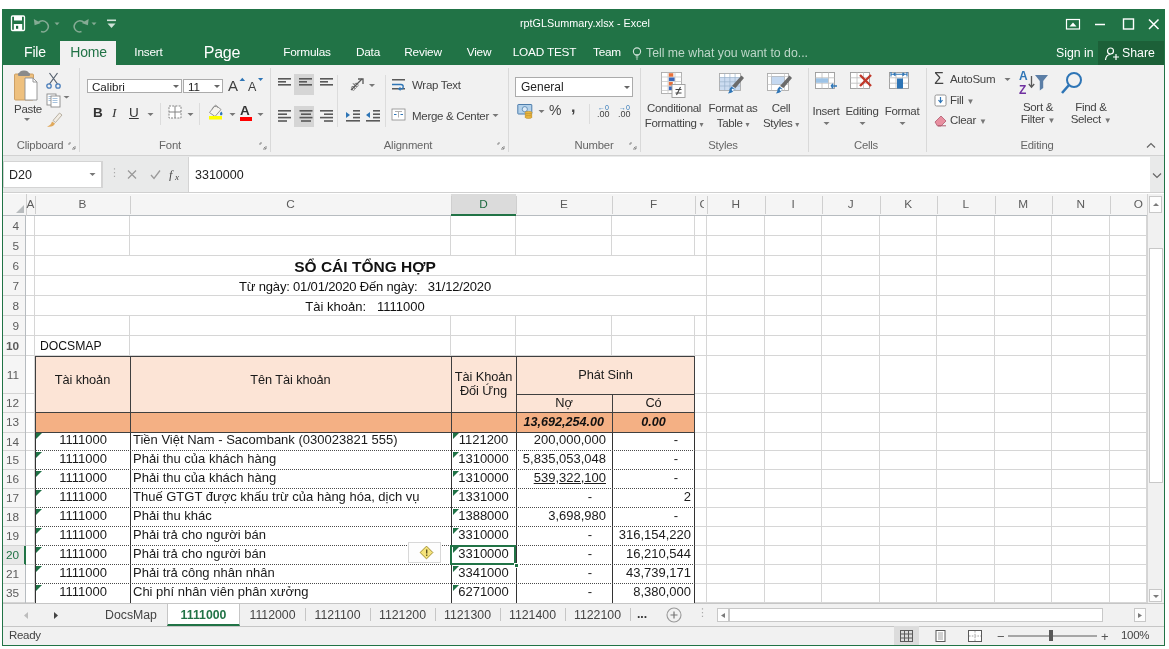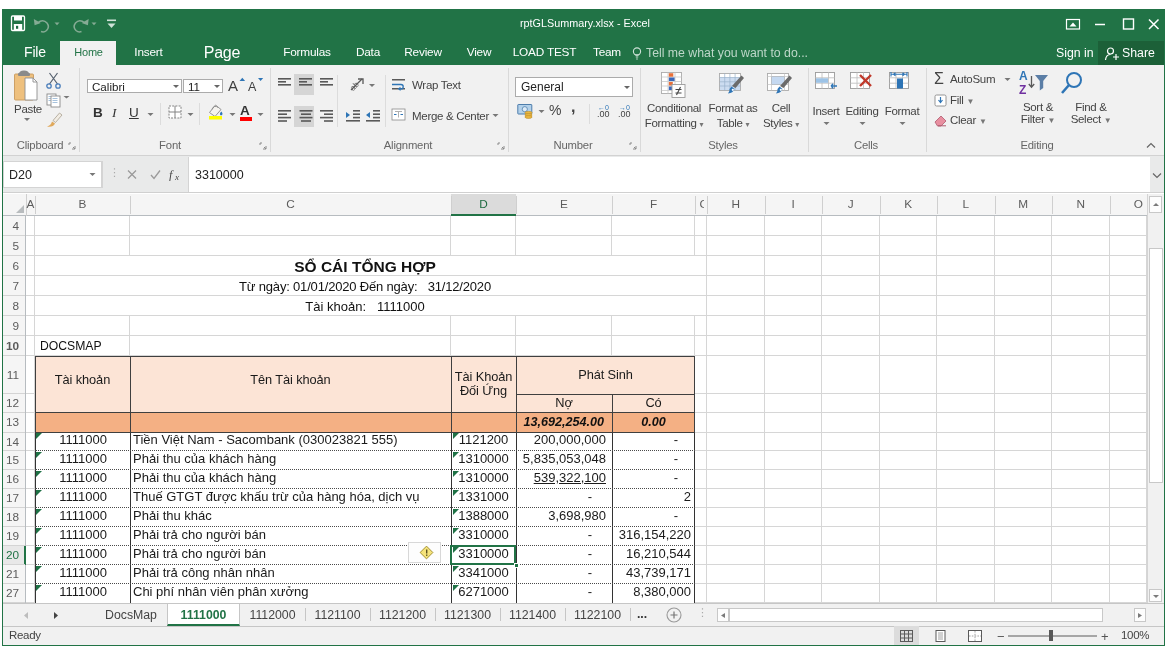--- a/index.html
+++ b/index.html
@@ -29,21 +29,21 @@
 <g stroke="#fff" stroke-width="1.2" fill="none">
 <rect x="86.5" y="5.5" width="13" height="9.5"></rect>
 <path d="M89.5 12.5 l 3.5 -4 l 3.5 4 z" fill="#fff" stroke="none"></path>
 <path d="M115 10.5 l 10 0" stroke-width="1.5"></path>
 <rect x="143.5" y="5" width="10" height="10" stroke-width="1.4"></rect>
 <path d="M169 5.5 l 9.5 9.5 M178.5 5.5 l -9.5 9.5" stroke-width="1.5"></path>
 </g>
 </svg>
 <div class="a" style="left:3px;top:41px;width:1161px;height:24px;background:#217346;"></div>
 <div class="a" style="left:60px;top:41px;width:56px;height:24px;background:#f1f1f1;color:#217346;font-size:12.5px;text-align:center;line-height:24px;"></div>
-<div class="a" style="left:60px;top:41px;width:57px;height:24px;color:#217346;font-size:11px;letter-spacing:-0.2px;text-align:center;line-height:23px;">Home</div>
+<div class="a" style="left:60px;top:41px;width:57px;height:24px;color:#217346;font-size:14px;letter-spacing:-0.2px;text-align:center;line-height:23px;">Home</div>
 <div class="a" style="left:18px;top:41px;width:34px;height:24px;color:#fff;font-size:14px;letter-spacing:-0.2px;text-align:center;line-height:23px;">File</div>
 <div class="a" style="left:127px;top:41px;width:43px;height:24px;color:#fff;font-size:11.8px;letter-spacing:-0.2px;text-align:center;line-height:23px;">Insert</div>
 <div class="a" style="left:182px;top:41px;width:80px;height:24px;color:#fff;font-size:16px;letter-spacing:-0.2px;text-align:center;line-height:23px;">Page Layout</div>
 <div class="a" style="left:276px;top:41px;width:62px;height:24px;color:#fff;font-size:11.8px;letter-spacing:-0.2px;text-align:center;line-height:23px;">Formulas</div>
 <div class="a" style="left:350px;top:41px;width:36px;height:24px;color:#fff;font-size:11.8px;letter-spacing:-0.2px;text-align:center;line-height:23px;">Data</div>
 <div class="a" style="left:398px;top:41px;width:50px;height:24px;color:#fff;font-size:11.8px;letter-spacing:-0.2px;text-align:center;line-height:23px;">Review</div>
 <div class="a" style="left:462px;top:41px;width:34px;height:24px;color:#fff;font-size:11.8px;letter-spacing:-0.2px;text-align:center;line-height:23px;">View</div>
 <div class="a" style="left:508px;top:41px;width:73px;height:24px;color:#fff;font-size:11.8px;letter-spacing:-0.2px;text-align:center;line-height:23px;">LOAD TEST</div>
 <div class="a" style="left:581px;top:41px;width:40px;height:24px;color:#fff;font-size:11.8px;letter-spacing:-0.2px;text-align:right;line-height:23px;">Team</div>
 <svg class="a" style="left:630px;top:46px;" width="14" height="15" viewBox="0 0 14 15">
@@ -80,21 +80,21 @@
     <g stroke="#8a8a8a" fill="none" stroke-width="1">
       <path d="M1 3 l 0 -2 l 2 0 M5 5 l 2 2 M7 4 l 0 3 l -3 0"></path>
     </g>
   </svg>
 <div class="a" style="left:348px;top:139px;width:120px;text-align:center;font-size:11.3px;letter-spacing:-0.2px;color:#666;">Alignment</div>
 <svg class="a" style="left:497px;top:142px;" width="9" height="9" viewBox="0 0 9 9">
     <g stroke="#8a8a8a" fill="none" stroke-width="1">
       <path d="M1 3 l 0 -2 l 2 0 M5 5 l 2 2 M7 4 l 0 3 l -3 0"></path>
     </g>
   </svg>
-<div class="a" style="left:513px;top:139px;width:120px;text-align:center;font-size:11.3px;letter-spacing:-0.2px;color:#666;">Number</div>
+<div class="a" style="left:534px;top:139px;width:120px;text-align:center;font-size:11.3px;letter-spacing:-0.2px;color:#666;">Number</div>
 <svg class="a" style="left:629px;top:142px;" width="9" height="9" viewBox="0 0 9 9">
     <g stroke="#8a8a8a" fill="none" stroke-width="1">
       <path d="M1 3 l 0 -2 l 2 0 M5 5 l 2 2 M7 4 l 0 3 l -3 0"></path>
     </g>
   </svg>
 <div class="a" style="left:663px;top:139px;width:120px;text-align:center;font-size:11.3px;letter-spacing:-0.2px;color:#666;">Styles</div>
 <div class="a" style="left:806px;top:139px;width:120px;text-align:center;font-size:11.3px;letter-spacing:-0.2px;color:#666;">Cells</div>
 <div class="a" style="left:977px;top:139px;width:120px;text-align:center;font-size:11.3px;letter-spacing:-0.2px;color:#666;">Editing</div>
 <svg class="a" style="left:13px;top:69px;" width="28" height="33" viewBox="0 0 28 33">
 <rect x="1.5" y="5" width="19" height="26" rx="1" fill="#eec07e" stroke="#c89a5c" stroke-width="0.9"></rect>
@@ -469,21 +469,21 @@
 <div class="a" style="left:3px;top:507.27600000000007px;width:22px;height:1px;background:#d4d4d4;"></div>
 <div class="a" style="left:3px;top:508.27600000000007px;width:16px;height:18.94399999999996px;text-align:right;font-size:11.8px;color:#5c5c5c;line-height:18.94399999999996px;">18</div>
 <div class="a" style="left:3px;top:526.22px;width:22px;height:1px;background:#d4d4d4;"></div>
 <div class="a" style="left:3px;top:527.22px;width:16px;height:18.94399999999996px;text-align:right;font-size:11.8px;color:#5c5c5c;line-height:18.94399999999996px;">19</div>
 <div class="a" style="left:3px;top:545.164px;width:22px;height:1px;background:#d4d4d4;"></div>
 <div class="a" style="left:3px;top:546.164px;width:23px;height:18.94399999999996px;background:#e8e8e8;border-right:2.5px solid #217346;"></div>
 <div class="a" style="left:3px;top:546.164px;width:16px;height:18.94399999999996px;text-align:right;font-size:11.8px;color:#217346;line-height:18.94399999999996px;">20</div>
 <div class="a" style="left:3px;top:564.108px;width:22px;height:1px;background:#d4d4d4;"></div>
 <div class="a" style="left:3px;top:565.108px;width:16px;height:18.94399999999996px;text-align:right;font-size:11.8px;color:#5c5c5c;line-height:18.94399999999996px;">21</div>
 <div class="a" style="left:3px;top:583.0519999999999px;width:22px;height:1px;background:#d4d4d4;"></div>
-<div class="a" style="left:3px;top:584.0519999999999px;width:16px;height:18.94399999999996px;text-align:right;font-size:11.8px;color:#5c5c5c;line-height:18.94399999999996px;">27</div>
+<div class="a" style="left:3px;top:584.0519999999999px;width:16px;height:18.94399999999996px;text-align:right;font-size:11.8px;color:#5c5c5c;line-height:18.94399999999996px;">35</div>
 <div class="a" style="left:3px;top:601.9959999999999px;width:22px;height:1px;background:#d4d4d4;"></div>
 <div class="a" style="left:26px;top:234.6px;width:1121px;height:1px;background:#d6d6d6;"></div>
 <div class="a" style="left:26px;top:254.6px;width:1121px;height:1px;background:#d6d6d6;"></div>
 <div class="a" style="left:26px;top:274.7px;width:1121px;height:1px;background:#d6d6d6;"></div>
 <div class="a" style="left:26px;top:294.7px;width:1121px;height:1px;background:#d6d6d6;"></div>
 <div class="a" style="left:26px;top:314.8px;width:1121px;height:1px;background:#d6d6d6;"></div>
 <div class="a" style="left:26px;top:334.8px;width:1121px;height:1px;background:#d6d6d6;"></div>
 <div class="a" style="left:26px;top:354.9px;width:1121px;height:1px;background:#d6d6d6;"></div>
 <div class="a" style="left:26px;top:393.0px;width:1121px;height:1px;background:#d6d6d6;"></div>
 <div class="a" style="left:26px;top:412.0px;width:1121px;height:1px;background:#d6d6d6;"></div>

